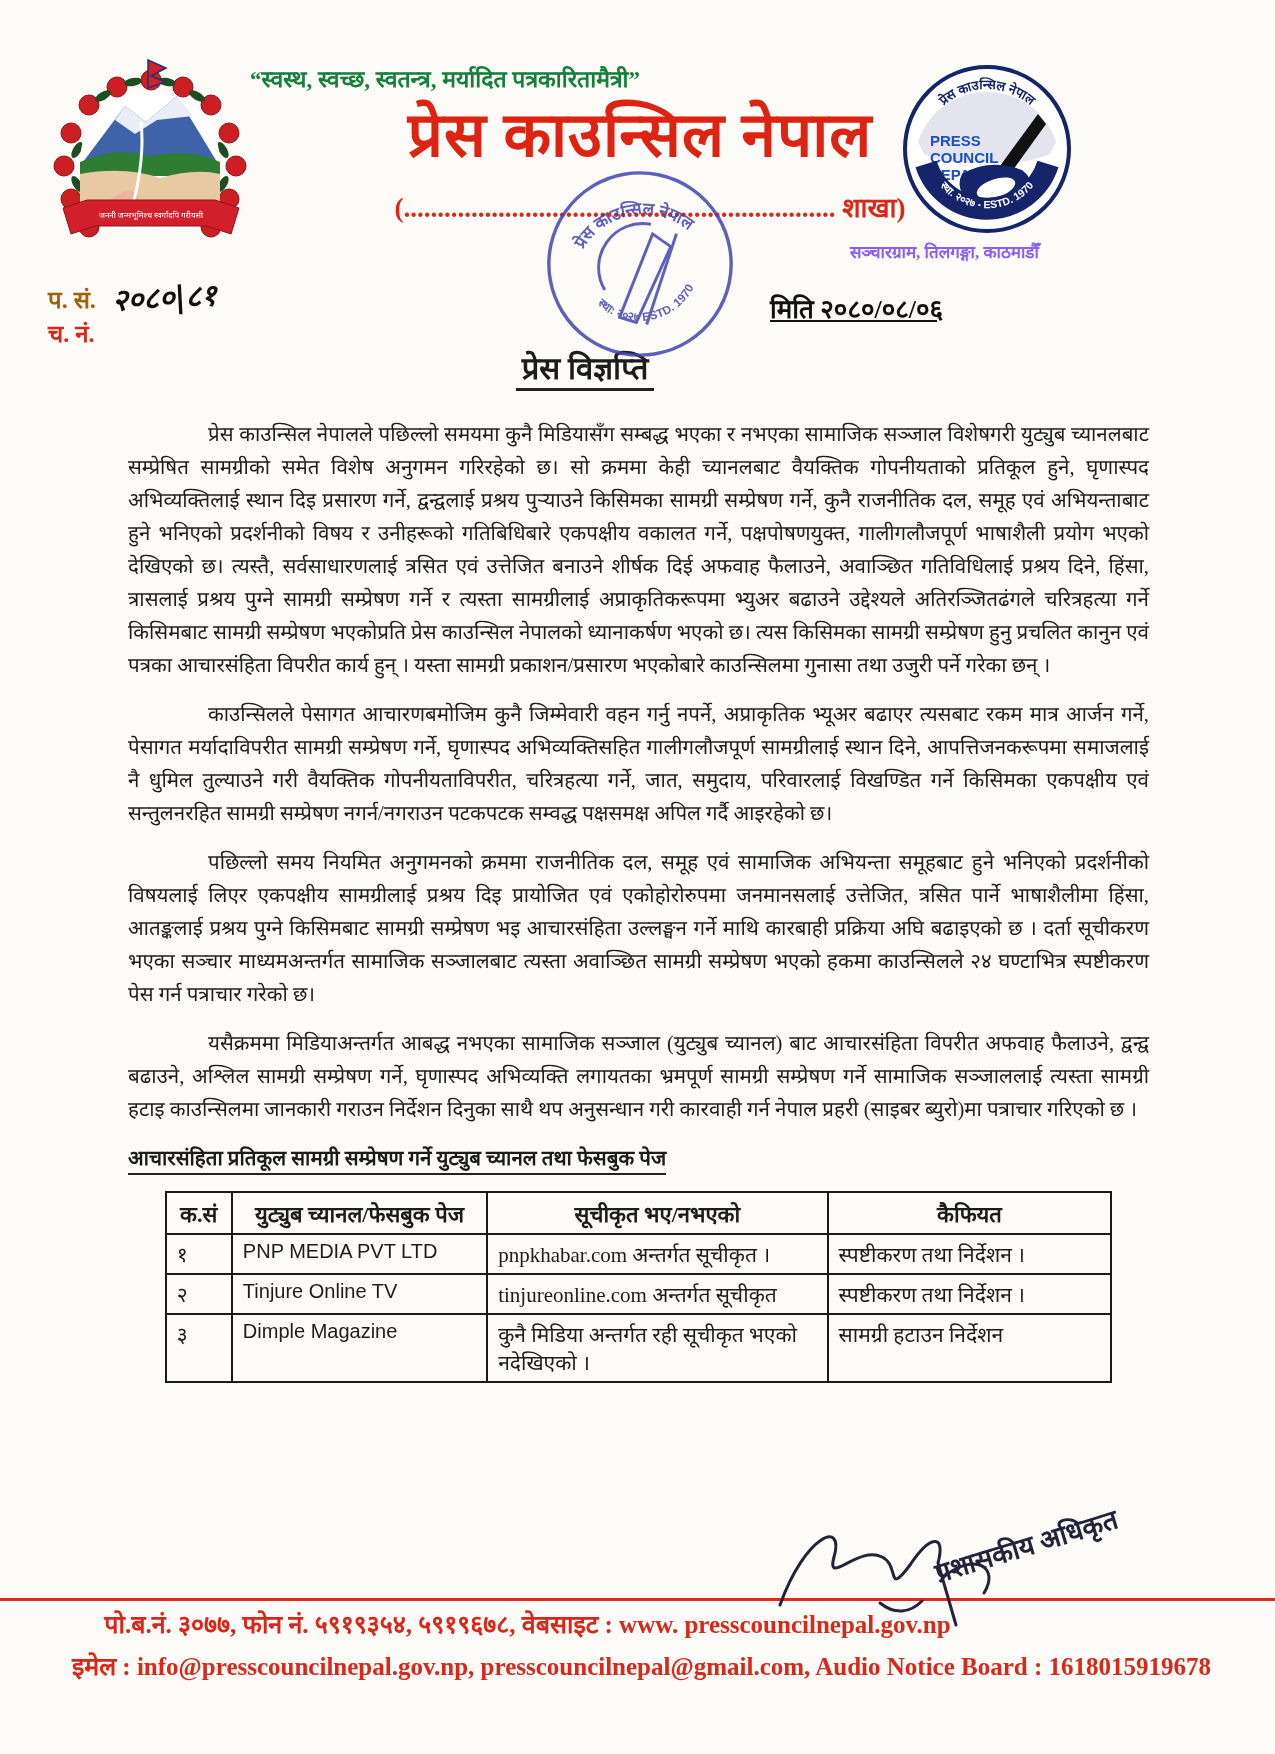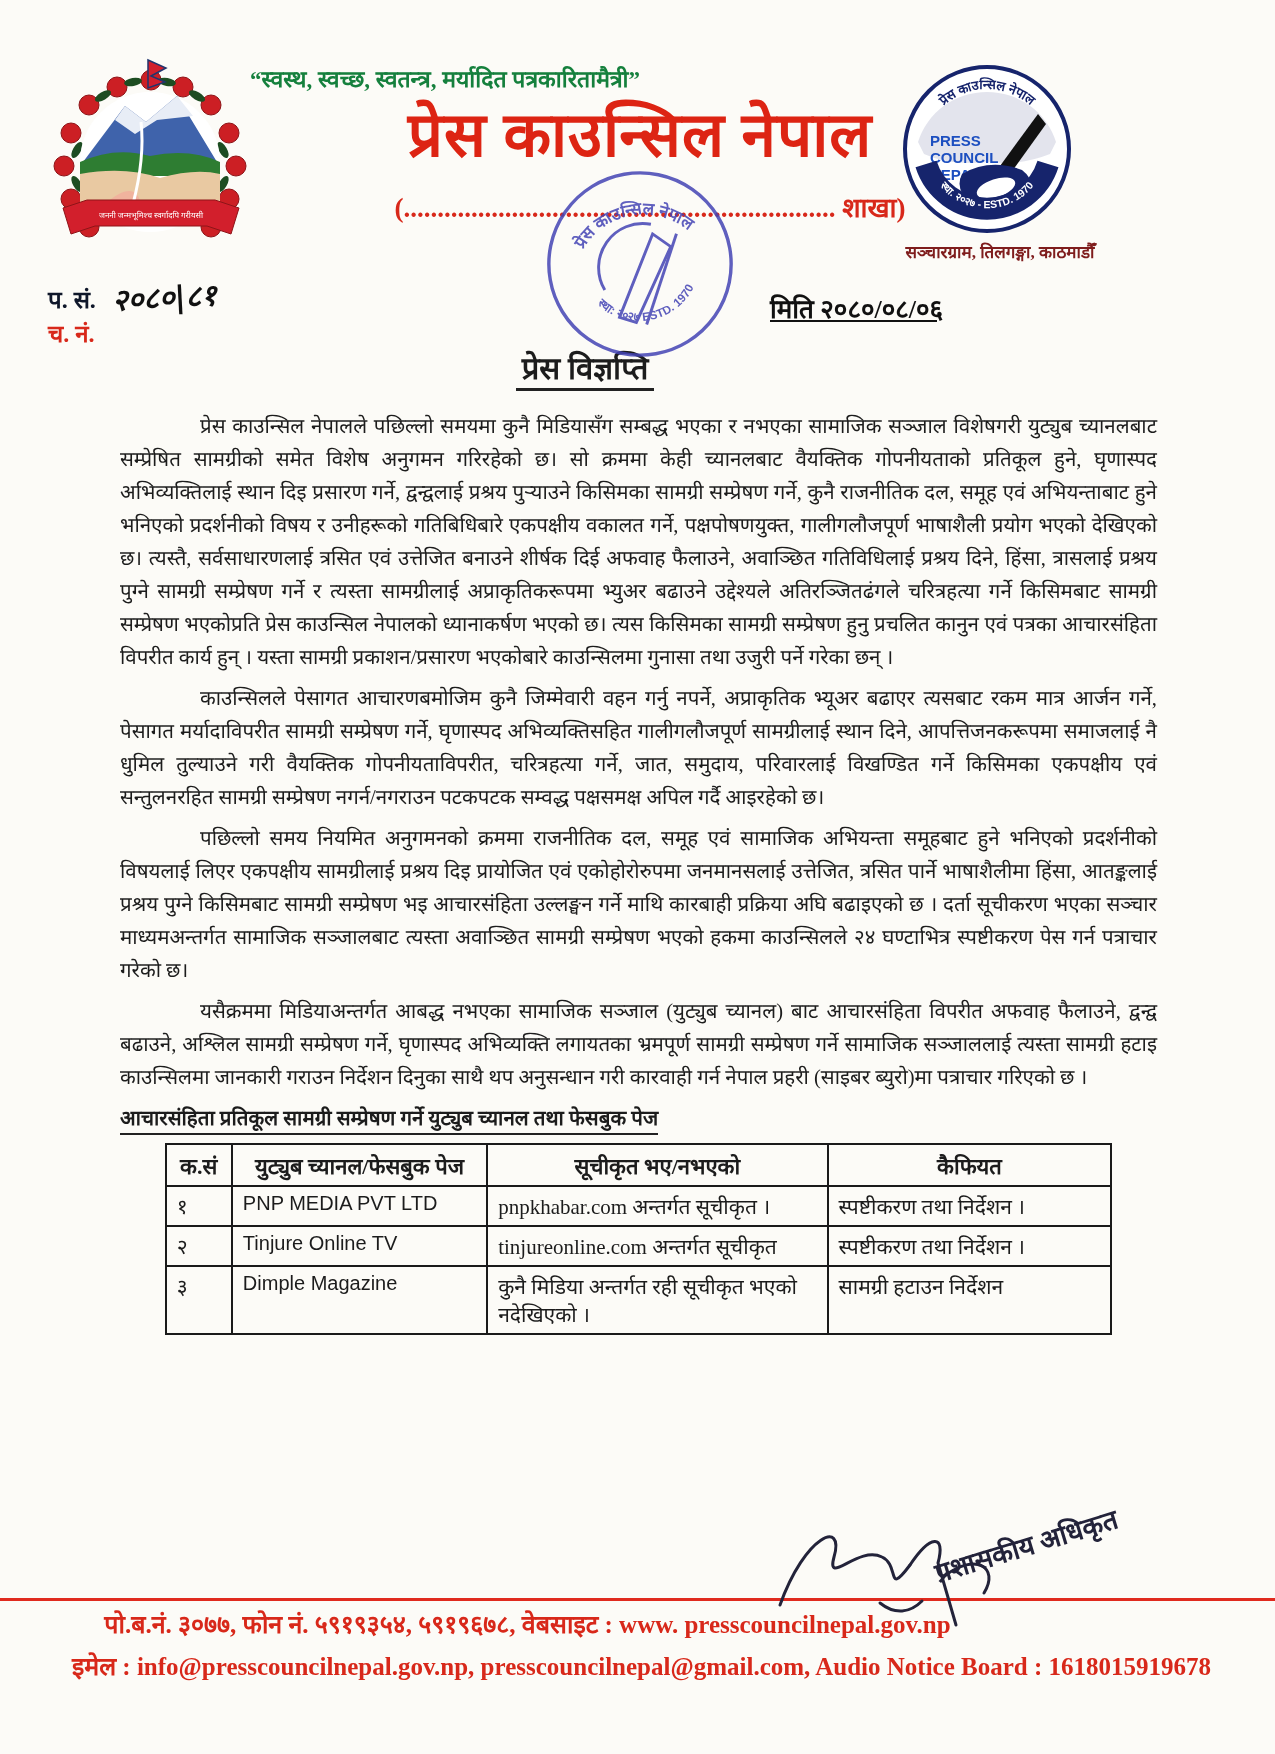--- a/index.html
+++ b/index.html
@@ -8,33 +8,33 @@
     background:#fcfbf7;overflow:hidden;
     font-family:"Liberation Serif","DejaVu Serif",serif;color:#1c1c1c;
   }
   .abs{position:absolute;}
   .slogan{left:250px;top:62px;width:780px;text-align:left;
     font-size:23px;font-weight:bold;color:#15803d;}
   .org-title{left:150px;top:90px;width:980px;text-align:center;
     font-size:62px;font-weight:bold;color:#dd2413;letter-spacing:1px;white-space:nowrap;}
   .branch-line{left:300px;top:188px;width:700px;text-align:center;
     font-size:27px;font-weight:bold;color:#d8281a;z-index:1;}
-  .pcn-address{left:850px;top:240px;width:300px;text-align:center;
-    font-size:17px;font-weight:bold;color:#7f1d1d;}
+  .pcn-address{left:850px;top:240px;width:300px;text-align:left;
+    font-size:17px;font-weight:bold;color:#8b5cf6;}
   .ref-row{left:48px;top:276px;font-size:24px;font-weight:bold;}
-  .ref-label{color:#0f172a;}
+  .ref-label{color:#a16207;}
   .ref-value{font-style:italic;font-size:30px;color:#111;display:inline-block;
     transform:rotate(-3deg);margin-left:10px;font-family:"DejaVu Sans",sans-serif;}
   .dispatch-row{left:48px;top:316px;font-size:24px;font-weight:bold;color:#d8281a;}
   .date-row{left:770px;top:290px;font-size:26px;font-weight:bold;color:#111;text-decoration:underline;}
   .doc-title{left:0;top:346px;width:1170px;text-align:center;}
   .doc-title span{font-size:31px;font-weight:bold;border-bottom:3px solid #222;
     padding:0 6px 2px 6px;}
   .content{left:112px;top:402px;width:1053px;}
-  .content p{margin:8px;text-align:justify;text-indent:80px;
+  .content p{margin:16px;text-align:justify;text-indent:80px;
     font-size:20.5px;line-height:33px;}
   .table-title{text-align:center;font-size:23px;font-weight:bold;
     margin:14px 0 14px 0;text-indent:0 !important;}
   .table-title span{border-bottom:2px solid #222;padding-bottom:4px;}
   table.media{border-collapse:collapse;margin:8px auto;width:90%;
     font-size:21px;}
   table.media td,table.media th{border:2px solid #1a1a1a;padding:5px 10px;vertical-align:top;}
   table.media th{font-weight:bold;text-align:center;font-size:22px;}
   .eng{font-family:"Liberation Sans","DejaVu Sans",sans-serif;font-size:20px;}
   .stamp-wrap{left:542px;top:166px;width:196px;height:196px;z-index:3;opacity:.85;

